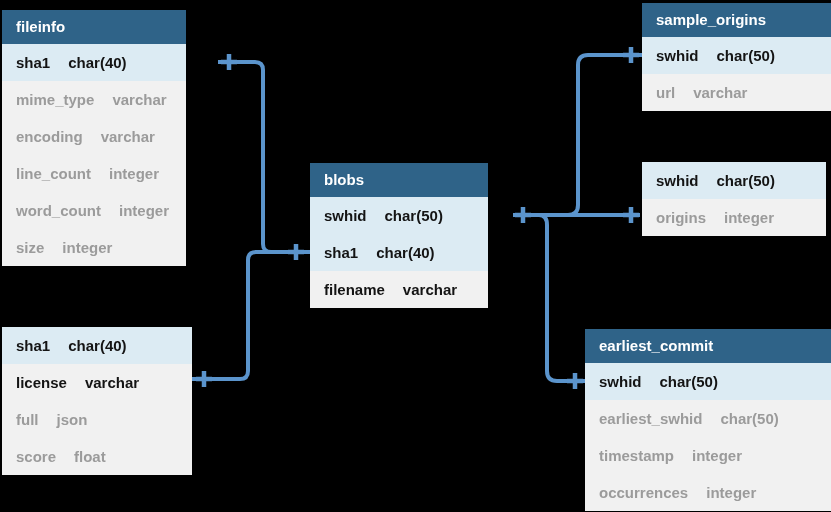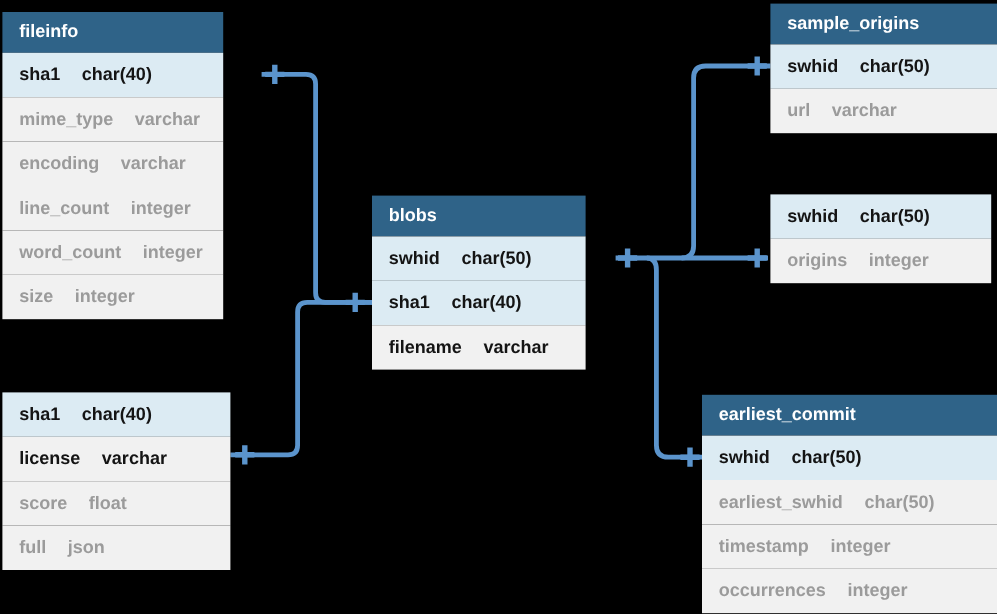--- a/index.html
+++ b/index.html
@@ -100,26 +100,26 @@
   <div class="rows">
       <div class="row key">
         <span class="f">sha1</span>
         <span class="t">char(40)</span>
       </div>
       <div class="row emphasis">
         <span class="f">license</span>
         <span class="t">varchar</span>
       </div>
       <div class="row normal">
+        <span class="f">full</span>
+        <span class="t">json</span>
+      </div>
+      <div class="row normal">
         <span class="f">score</span>
         <span class="t">float</span>
-      </div>
-      <div class="row normal">
-        <span class="f">full</span>
-        <span class="t">json</span>
       </div>
     </div>
 </div>
 
 <div class="table" id="t-blobs">
   <div class="thead">blobs</div>
   <div class="rows">
       <div class="row key">
         <span class="f">swhid</span>
         <span class="t">char(50)</span>

